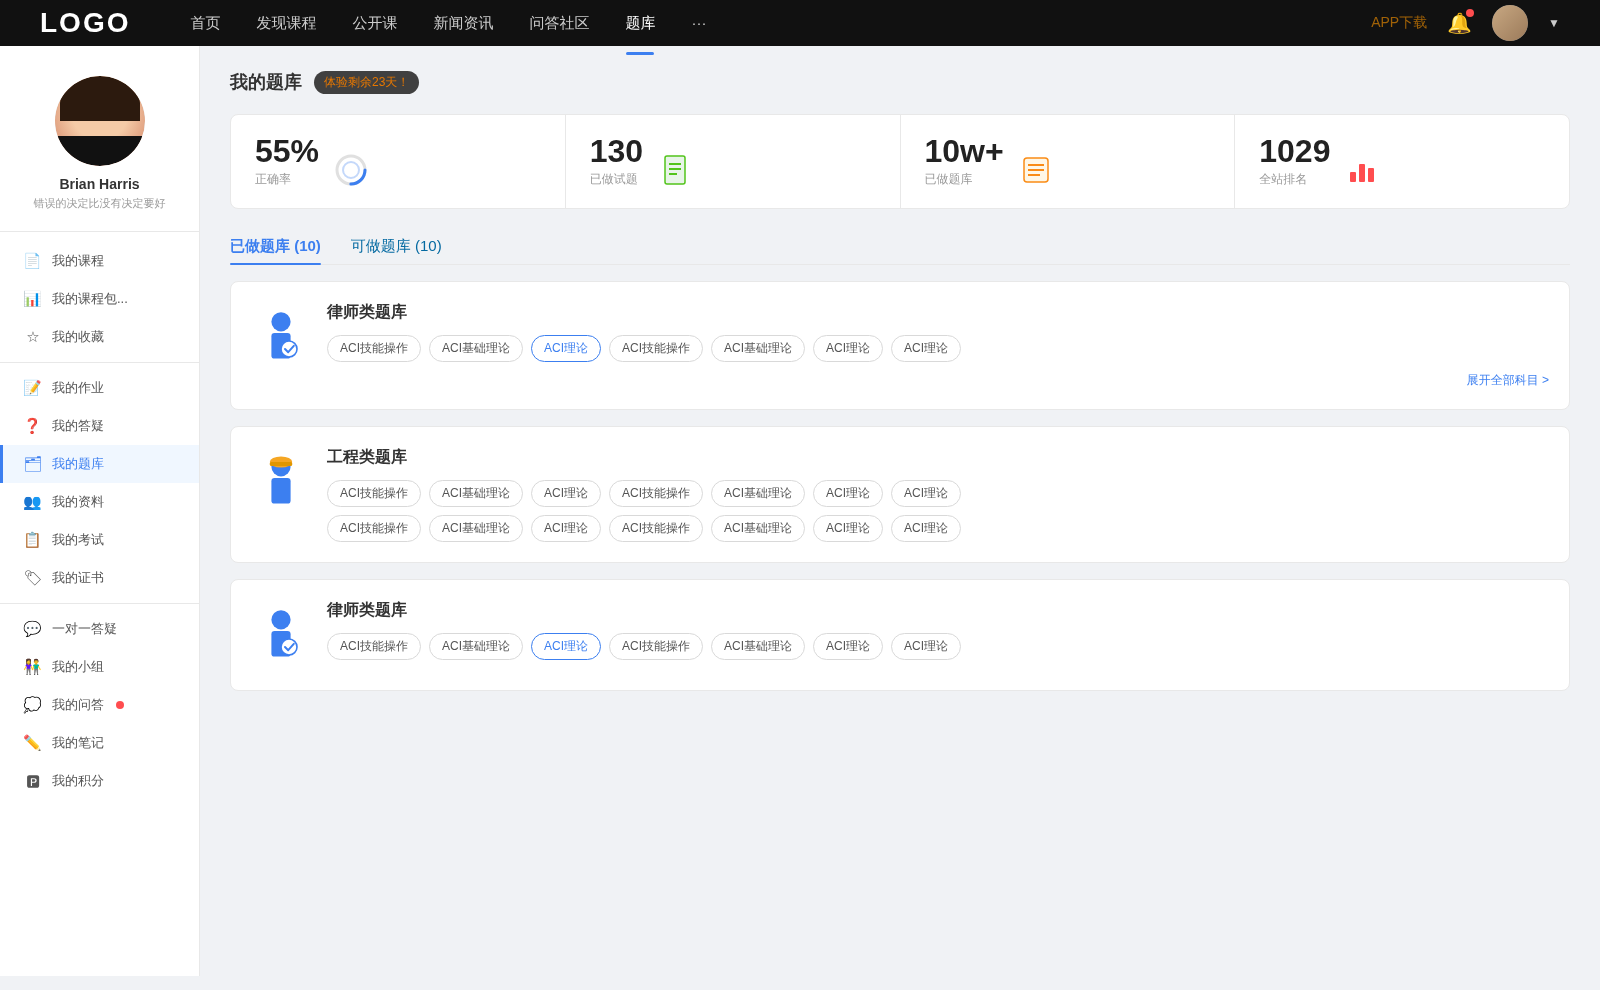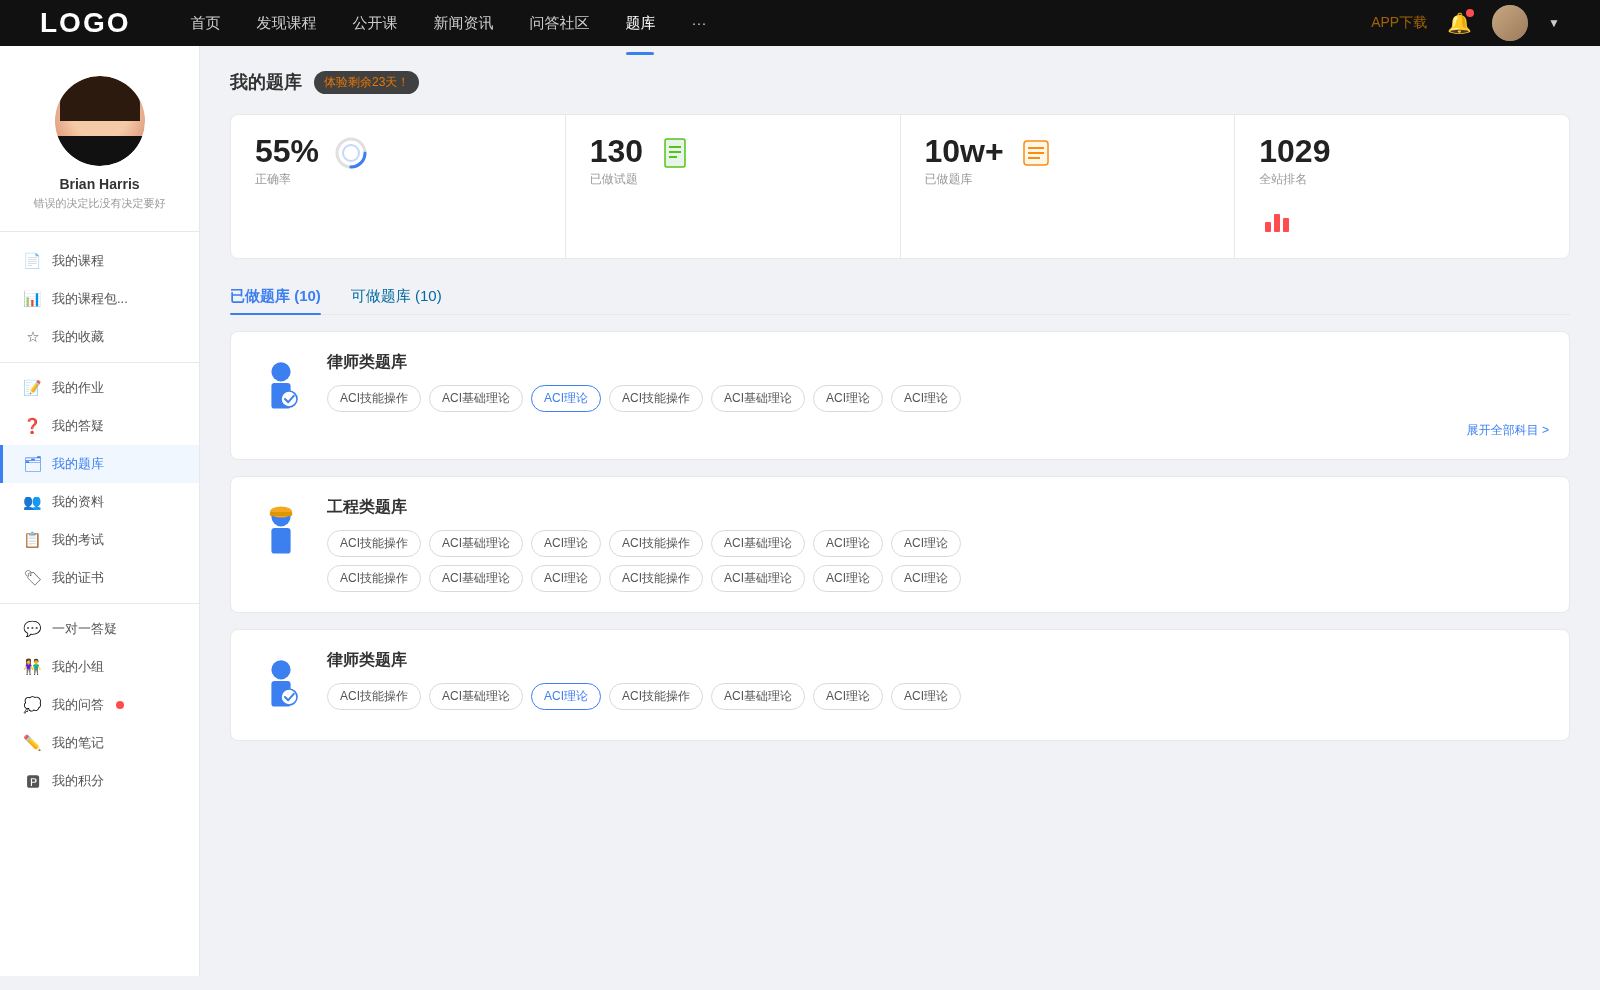--- a/index.html
+++ b/index.html
@@ -38,22 +38,22 @@
     .sidebar-divider { height: 1px; background: #e8e8e8; margin: 6px 0; }
 
     
     .main { flex: 1; padding: 24px 30px; overflow: auto; }
     .page-header { display: flex; align-items: center; gap: 12px; margin-bottom: 20px; }
     .page-title { font-size: 18px; font-weight: 600; color: #333; }
     .trial-badge { background: #404040; color: #e67700; font-size: 12px; padding: 3px 10px; border-radius: 12px; }
 
     
     .stats-row { display: flex; gap: 0; background: #fff; border-radius: 8px; margin-bottom: 20px; border: 1px solid #e8e8e8; overflow: hidden; }
-    .stat-item { flex: 1; padding: 20px 24px; display: flex; align-items: flex-start; gap: 14px; border-right: 1px solid #e8e8e8; }
-    .stat-item:last-child { border-right: none; flex-direction: column; }
+    .stat-item { flex: 1; padding: 20px 24px; display: flex; align-items: flex-end; gap: 14px; border-right: 1px solid #e8e8e8; }
+    .stat-item:last-child { border-right: none; }
     .stat-text { }
     .stat-value { font-size: 32px; font-weight: 700; color: #222; line-height: 1; }
     .stat-label { font-size: 12px; color: #999; margin-top: 4px; }
     .stat-icon { width: 36px; height: 36px; display: flex; align-items: center; justify-content: center; }
 
     
     .tabs { display: flex; gap: 30px; margin-bottom: 16px; border-bottom: 1px solid #e8e8e8; }
     .tab { font-size: 15px; color: #0369a1; padding: 8px 0; cursor: pointer; position: relative; }
     .tab.active { color: #3c7ff0; font-weight: 600; }
     .tab.active::after { content: ''; position: absolute; bottom: -1px; left: 0; right: 0; height: 2px; background: #3c7ff0; border-radius: 1px; }

